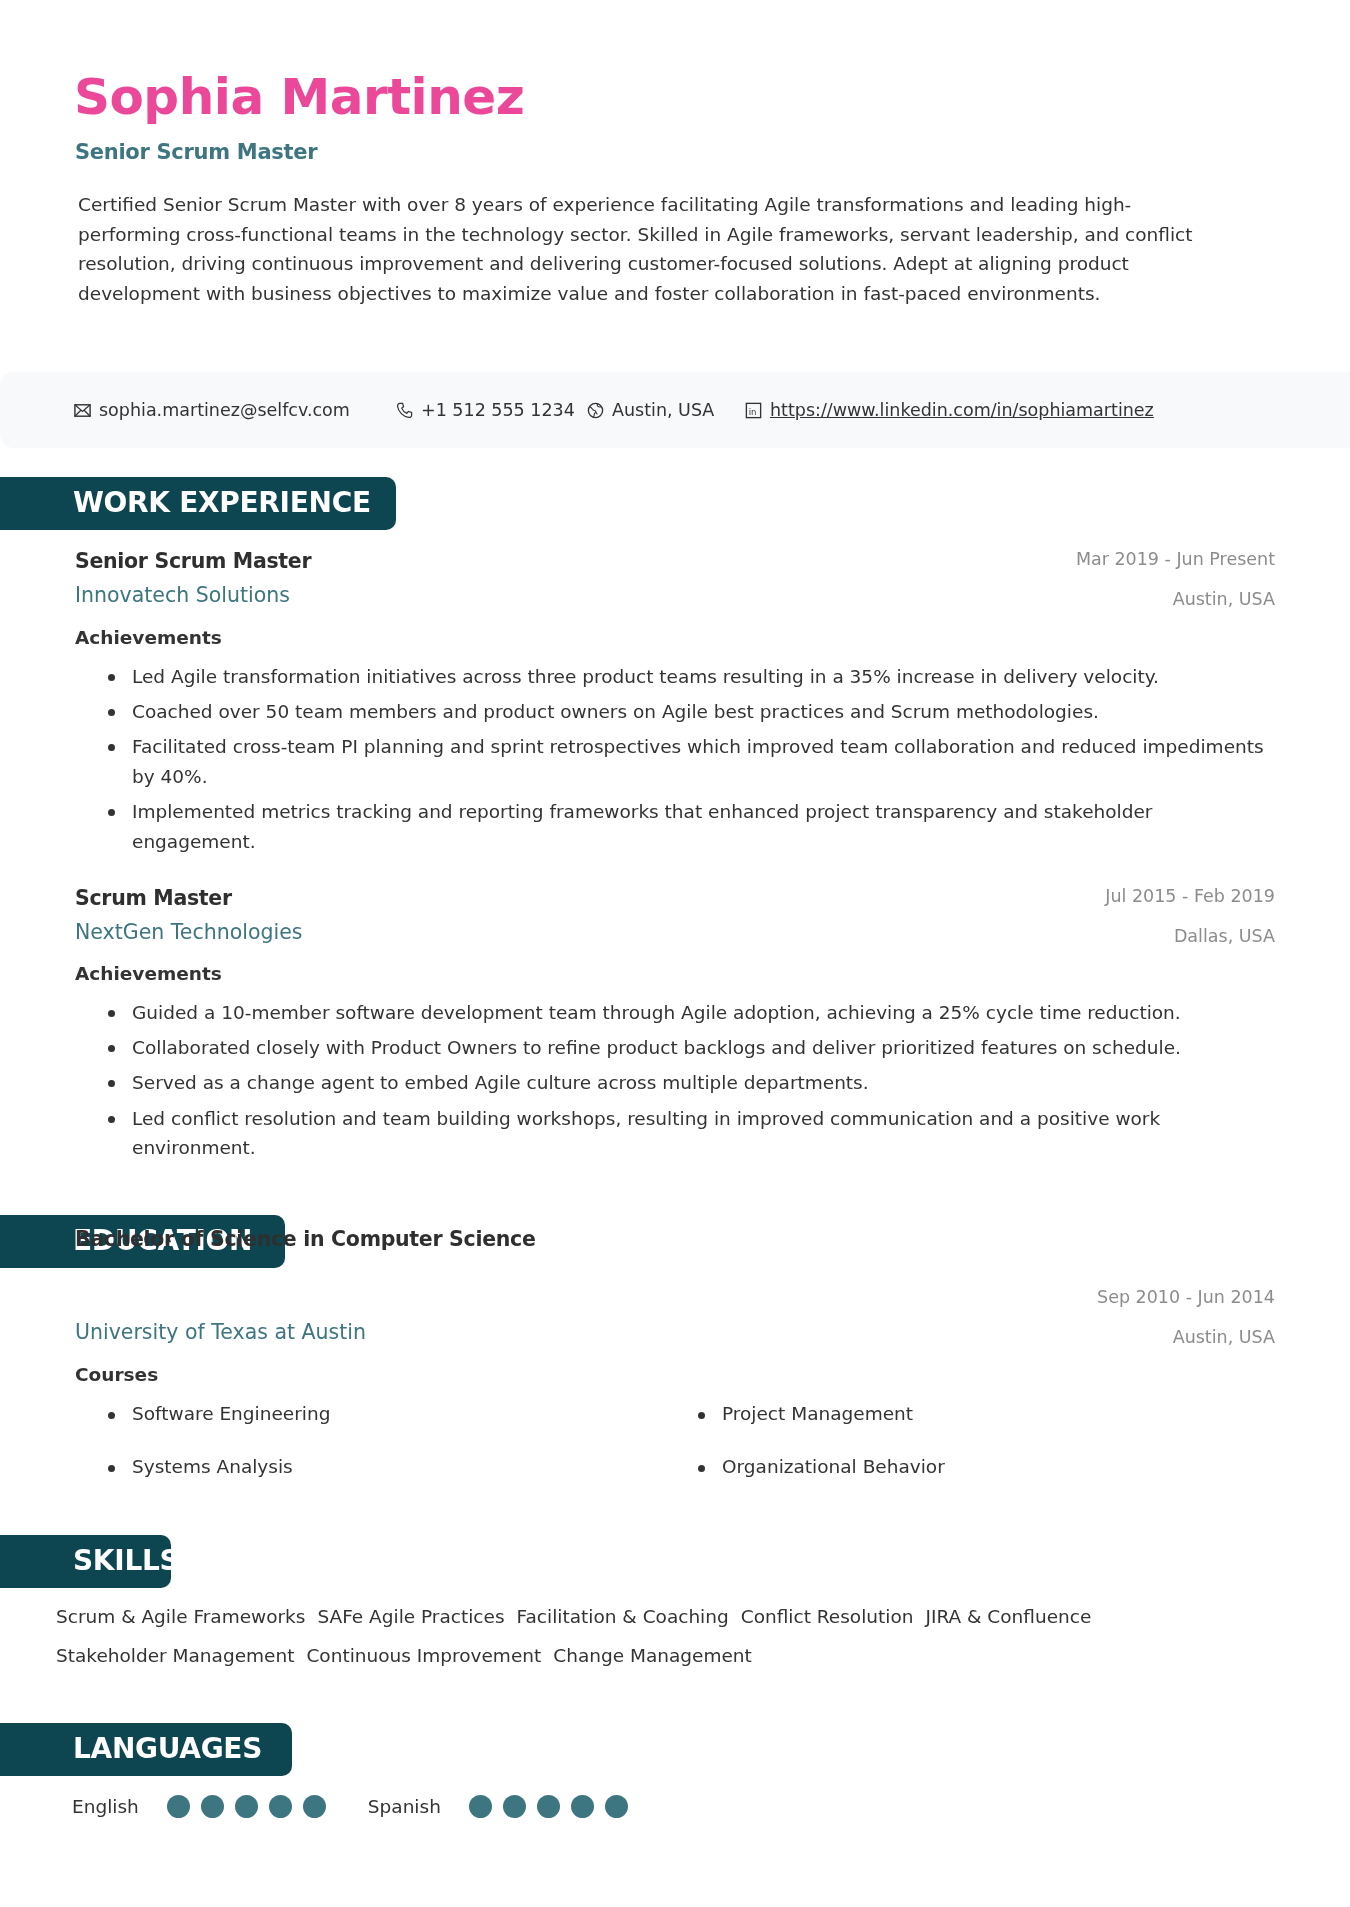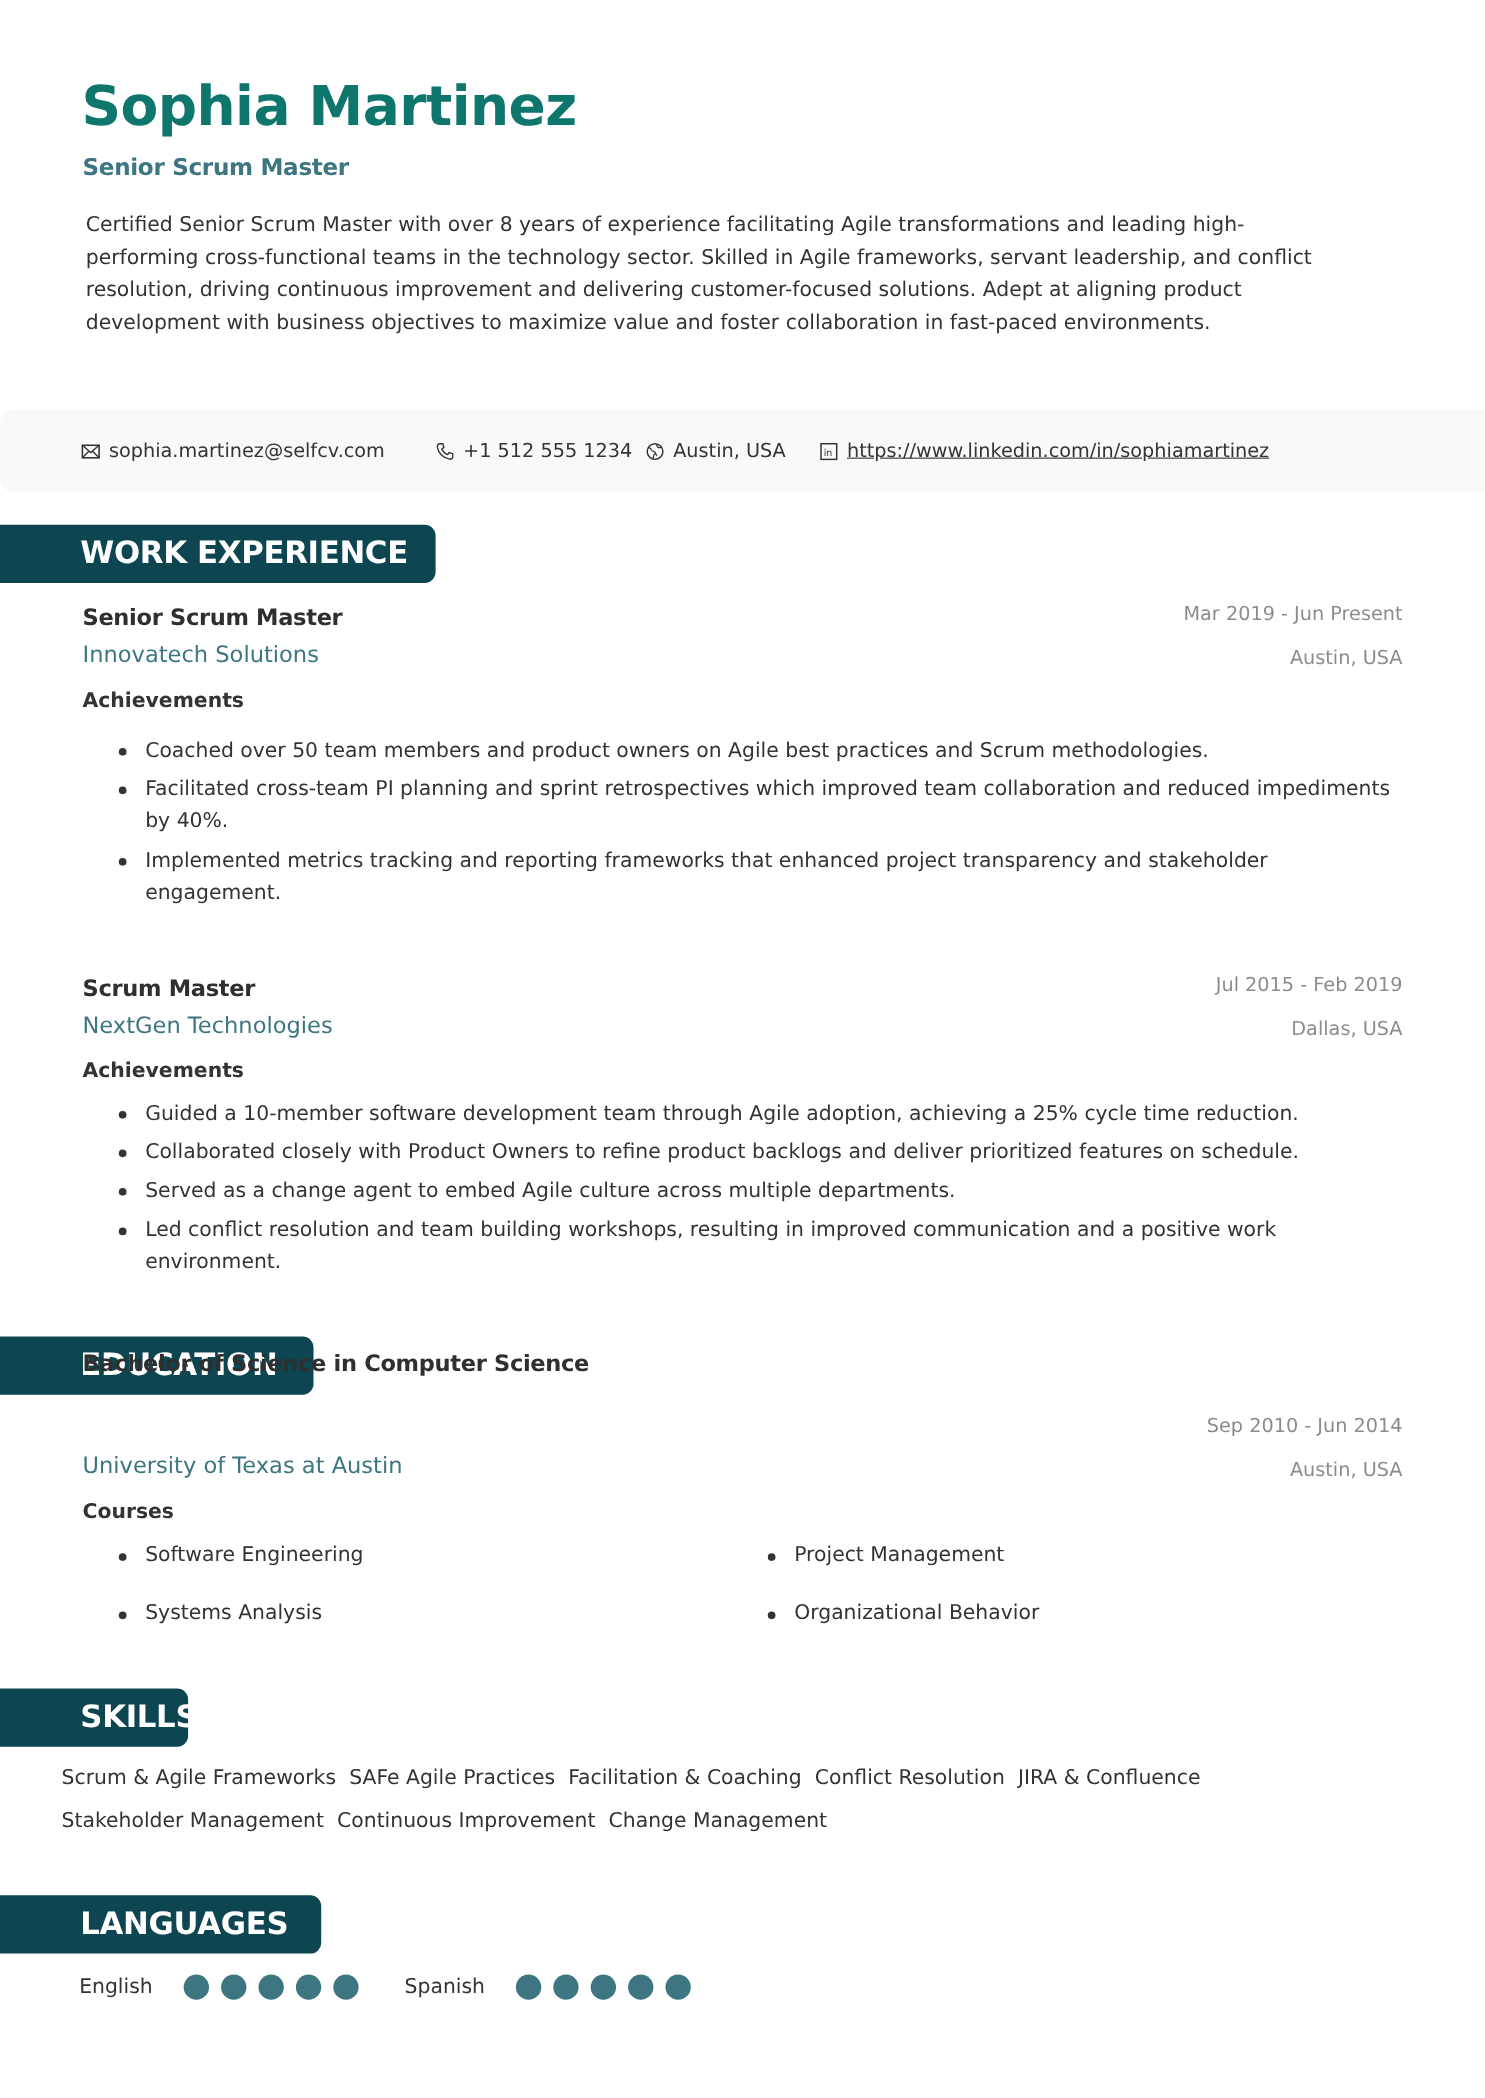--- a/index.html
+++ b/index.html
@@ -1,20 +1,20 @@
 <!DOCTYPE html>
 <html><head>
 <meta charset="utf-8">
 <style>
   * { box-sizing: border-box; margin: 0; padding: 0; }
   html, body { width: 1350px; height: 1907px; background: #ffffff; }
   body { position: relative; font-family: "DejaVu Sans", sans-serif; color: #333333; overflow: hidden; }
   .abs { position: absolute; white-space: nowrap; }
 
-  .name { left: 74px; top: 68px; font-size: 50px; font-weight: 700; color: #0f766e; letter-spacing: -0.5px; }
+  .name { left: 74px; top: 68px; font-size: 50px; font-weight: 700; color: #ec4899; letter-spacing: -0.5px; }
   .role { left: 75px; top: 140px; font-size: 21px; font-weight: 700; color: #3d7580; letter-spacing: -0.3px; }
   .summary { left: 78px; top: 190px; width: 1150px; font-size: 18.5px; line-height: 29.7px; color: #333; white-space: normal; }
 
   .contact-bar { left: 0; top: 372px; width: 1350px; height: 76px; background: #f7f9fa; border-radius: 14px 0 0 14px; }
   .contact-item { position: absolute; top: 398px; height: 24px; display: flex; align-items: center; font-size: 17.5px; color: #333; white-space: nowrap; }
   .contact-item svg { width: 19px; height: 19px; margin-right: 7px; flex: none; }
   .contact-item a { color: #333; text-decoration: underline; }
 
   .sec-head { position: absolute; left: 0; height: 53px; background: #0d4551; border-radius: 0 10px 10px 0; }
   .sec-head span { position: absolute; left: 73px; top: 9px; font-size: 28px; font-weight: 700; color: #ffffff; letter-spacing: -0.3px; white-space: nowrap; }
@@ -76,20 +76,21 @@
 <div class="sec-head" style="top:477px; width:396px;">
   <span>WORK EXPERIENCE</span>
 </div>
 
 <div class="abs job-title" style="left:75px; top:549px;">Senior Scrum Master</div>
 <div class="abs company" style="left:75px; top:583px;">Innovatech Solutions</div>
 <div class="abs meta" style="right:75px; top:549px;">Mar 2019 - Jun Present</div>
 <div class="abs meta" style="right:75px; top:589px;">Austin, USA</div>
 <div class="abs sub-label" style="left:75px; top:627px;">Achievements</div>
 <ul class="bullets" style="top:662px;">
+  <li>Led Agile transformation initiatives across three product teams resulting in a 35% increase in delivery velocity.</li>
   <li style="margin-top:5.5px;">Coached over 50 team members and product owners on Agile best practices and Scrum methodologies.</li>
   <li style="margin-top:5.5px;">Facilitated cross-team PI planning and sprint retrospectives which improved team collaboration and reduced impediments by 40%.</li>
   <li style="margin-top:5.5px;">Implemented metrics tracking and reporting frameworks that enhanced project transparency and stakeholder engagement.</li>
 </ul>
 
 <div class="abs job-title" style="left:75px; top:886px;">Scrum Master</div>
 <div class="abs company" style="left:75px; top:920px;">NextGen Technologies</div>
 <div class="abs meta" style="right:75px; top:886px;">Jul 2015 - Feb 2019</div>
 <div class="abs meta" style="right:75px; top:926px;">Dallas, USA</div>
 <div class="abs sub-label" style="left:75px; top:963px;">Achievements</div>

